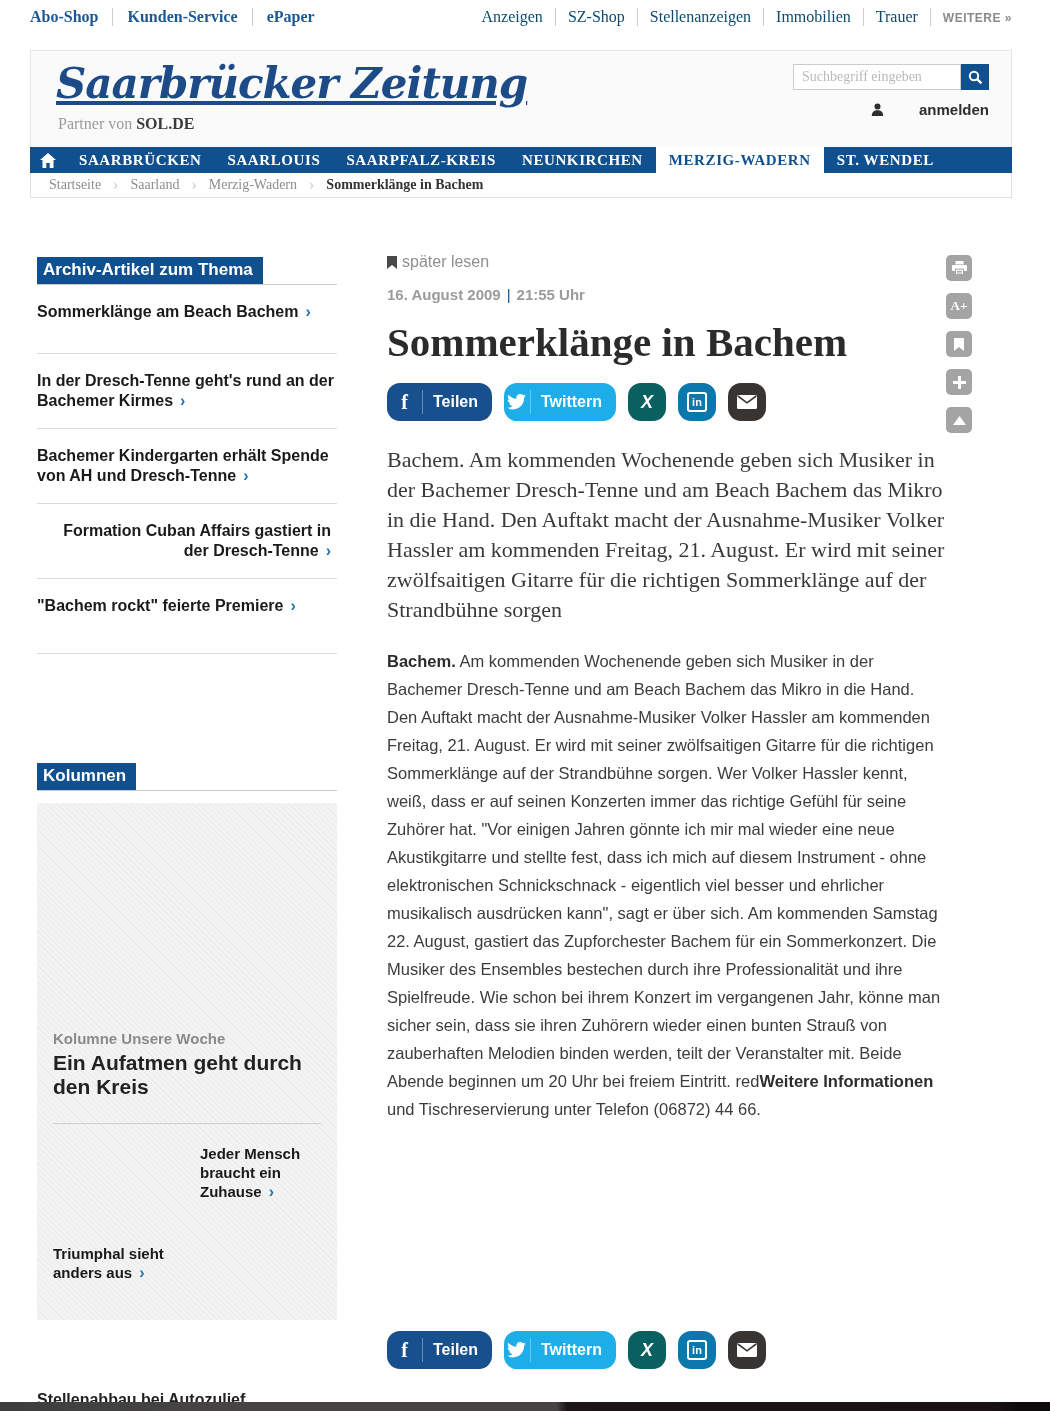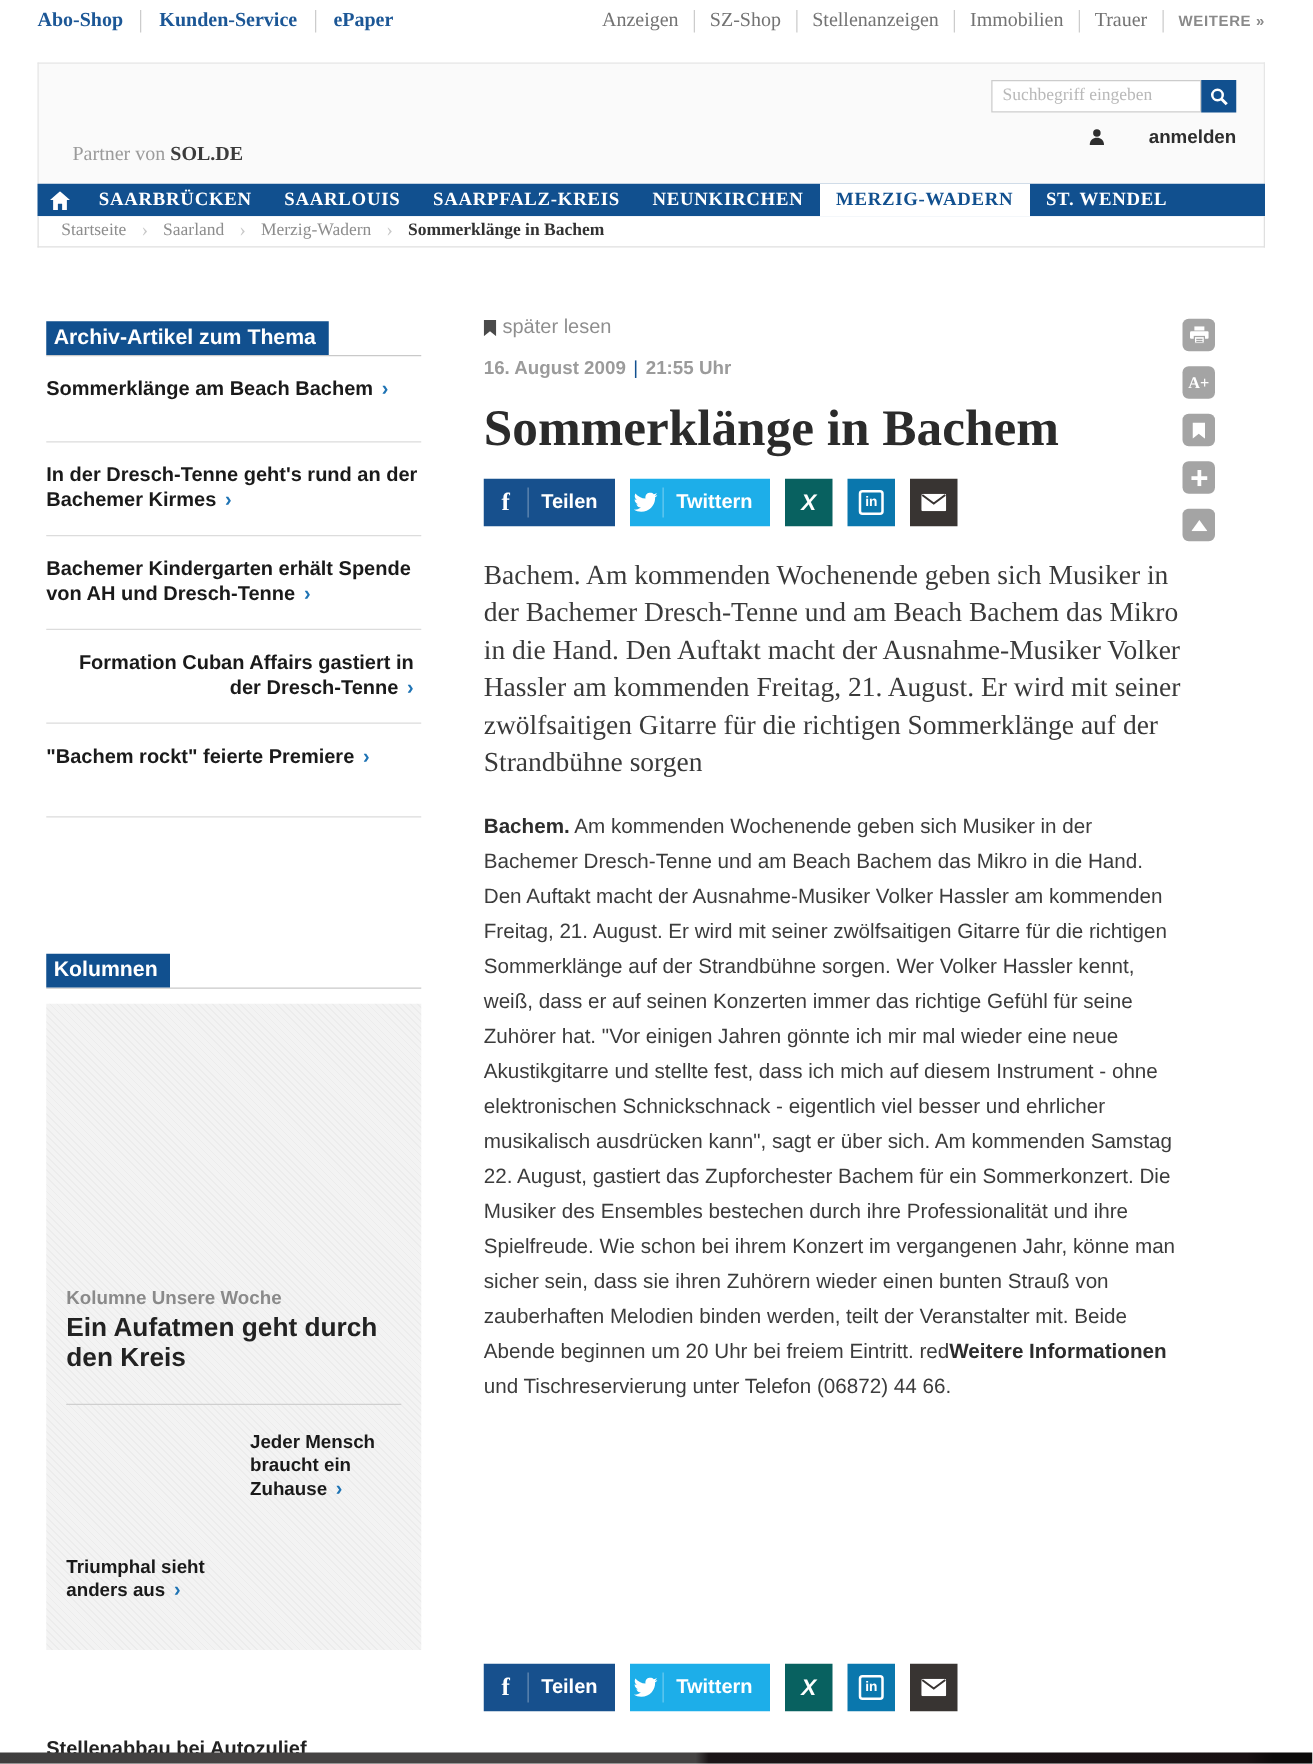--- a/index.html
+++ b/index.html
@@ -10,21 +10,21 @@
   
   .topbar { position:absolute; top:8px; left:30px; width:982px; display:flex;
             justify-content:space-between; align-items:center; }
   .topbar ul { list-style:none; display:flex; align-items:center; }
   .topbar a { text-decoration:none; font-family:"Liberation Serif", serif; font-size:16px; }
   .topbar .tleft li { padding:0 14px; border-right:1px solid #ccc; }
   .topbar .tleft li:first-child { padding-left:0; }
   .topbar .tleft li:last-child { border-right:none; }
   .topbar .tleft a { color:#1c5796; font-weight:bold; }
   .topbar .tright li { padding:0 12px; border-right:1px solid #ccc; }
-  .topbar .tright a { color:#737373; }
+  .topbar .tright a { color:#0c4a6e; }
   .topbar .tright li.more { border-right:none; padding-right:0; }
   .topbar .tright li.more a { font-family:"Liberation Sans", sans-serif; font-size:12px;
             letter-spacing:.5px; color:#8a8a8a; font-weight:bold; }
 
   
   .masthead { position:absolute; top:50px; left:30px; width:982px; height:97px;
               background:#fafafa; border:1px solid #e6e6e6; border-bottom:none; }
   .logo { position:absolute; left:25px; top:8px; font-family:"DejaVu Serif", serif;
           font-weight:bold; font-style:italic; font-size:42px; color:#1c4b87; letter-spacing:-1px; }
   .partner { position:absolute; left:27px; top:64px; font-family:"Liberation Serif", serif;
@@ -93,21 +93,21 @@
   
   .article { position:absolute; left:387px; top:253px; width:560px; }
   .readlater { display:flex; align-items:center; gap:5px; color:#8f8f8f; font-size:16px; }
   .readlater a { color:#8f8f8f; text-decoration:none; }
   .dateline { margin-top:15px; color:#9b9b9b; font-weight:bold; font-size:15px; }
   .dateline .dsep { color:#11508f; margin:0 6px; font-weight:normal; }
   h1.title { margin-top:13px; font-family:"Liberation Serif", serif; font-weight:bold;
              font-size:41px; line-height:52px; color:#2b2b2b; }
   .share-row { display:flex; gap:12px; margin-top:15px; }
   .share-row.second { position:absolute; left:387px; top:1316px; }
-  .btn { height:38px; border:none; border-radius:0; color:#fff; font-weight:bold;
+  .btn { height:38px; border:none; border-radius:13px; color:#fff; font-weight:bold;
          font-size:16px; display:flex; align-items:center; cursor:pointer;
          font-family:"Liberation Sans", sans-serif; }
   .btn .ic { width:36px; display:flex; align-items:center; justify-content:center; }
   .btn .lbl { padding:0 14px 0 10px; border-left:1px solid rgba(255,255,255,.35);
          height:24px; display:flex; align-items:center; }
   .btn.fb { background:#17508d; width:105px; }
   .btn.tw { background:#1daee9; width:112px; }
   .btn.sq { width:38px; justify-content:center; }
   .btn.xing { background:#086160; }
   .btn.lin { background:#0a77ad; }
@@ -154,20 +154,21 @@
       <li><a href="#">Anzeigen</a></li>
       <li><a href="#">SZ-Shop</a></li>
       <li><a href="#">Stellenanzeigen</a></li>
       <li><a href="#">Immobilien</a></li>
       <li><a href="#">Trauer</a></li>
       <li class="more"><a href="#">WEITERE »</a></li>
     </ul>
   </div>
 
   <div class="masthead">
+    <a href="#" class="logo">Saarbrücker Zeitung</a>
     <div class="partner">
       <span>Partner von </span><b>SOL.DE</b>
     </div>
     <div class="searchbox">
       <input type="text" placeholder="Suchbegriff eingeben" style="">
       <button>
         <span>
           <svg width="15" height="15" viewBox="0 0 15 15">
               <circle cx="6" cy="6" r="4.2" fill="none" stroke="#fff" stroke-width="2"></circle>
               <line x1="9.2" y1="9.2" x2="13.4" y2="13.4" stroke="#fff" stroke-width="2.4"></line>

